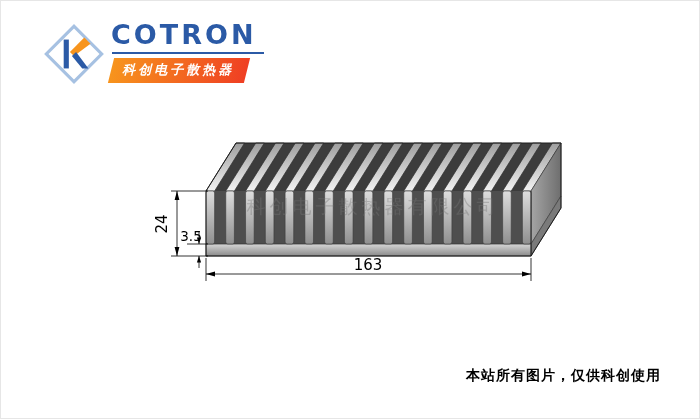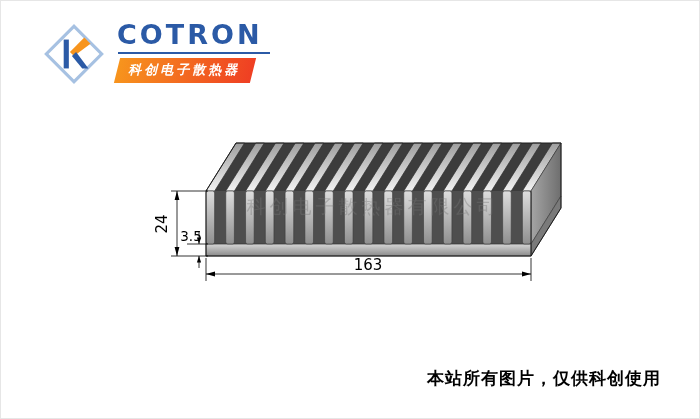--- a/index.html
+++ b/index.html
@@ -12,21 +12,21 @@
     width:700px;height:419px;
     background:#ffffff;
     position:relative;
     overflow:hidden;
     font-family:"DejaVu Sans",sans-serif;
     border:1px solid #e6e6e6;
     box-sizing:border-box;
   }
   .logo{
     position:absolute;top:20px;left:40px;
-    display:flex;align-items:flex-start;gap:10px;
+    display:flex;align-items:flex-start;gap:4px;
   }
   .logo-text{display:flex;flex-direction:column;}
   .brand{
     color:var(--brand-blue);
     font-size:27px;font-weight:bold;
     letter-spacing:3px;line-height:1.05;
   }
   .brand-rule{
     height:2px;background:var(--brand-blue);
     width:152px;margin:3px 0 4px 1px;
@@ -36,21 +36,21 @@
     background:linear-gradient(90deg,var(--brand-orange),var(--brand-red));
     color:#fff;font-size:13px;font-weight:bold;
     letter-spacing:3px;padding:3px 12px 4px;
     width:fit-content;white-space:nowrap;
   }
   .drawing{
     position:absolute;left:0;top:0;width:700px;height:419px;
   }
   .footer-notice{
     position:absolute;top:366px;right:38px;
-    font-size:17px;color:#000;font-weight:600;
+    font-size:14px;color:#000;font-weight:600;
     letter-spacing:1px;white-space:nowrap;
   }
 </style>
 </head>
 <body>
 
 <div class="logo">
   <svg width="66" height="66" viewBox="0 0 64 64">
     <rect x="13" y="13" width="38" height="38" transform="rotate(45 32 32)" fill="#ffffff" stroke="#a6c1e2" stroke-width="3"></rect>
     <polygon points="22,18 27,18 27,46 22,46" fill="#2b5aa6"></polygon>

